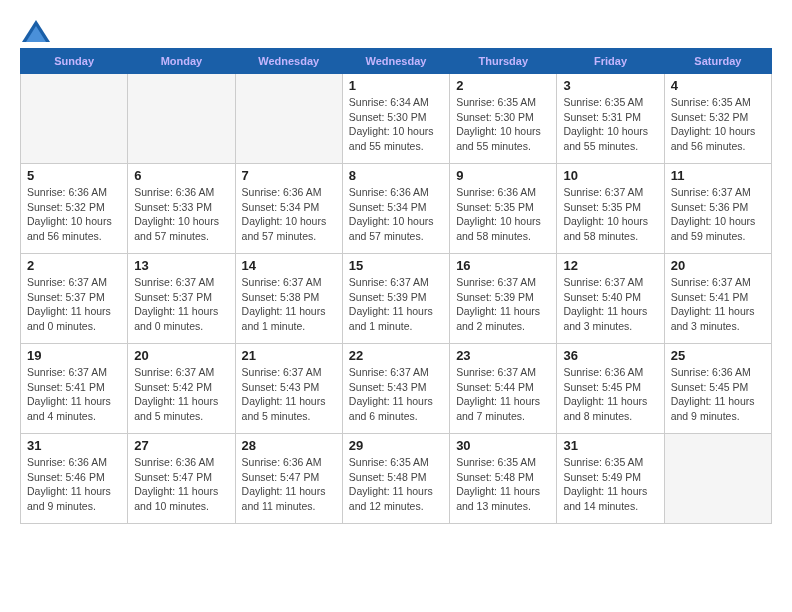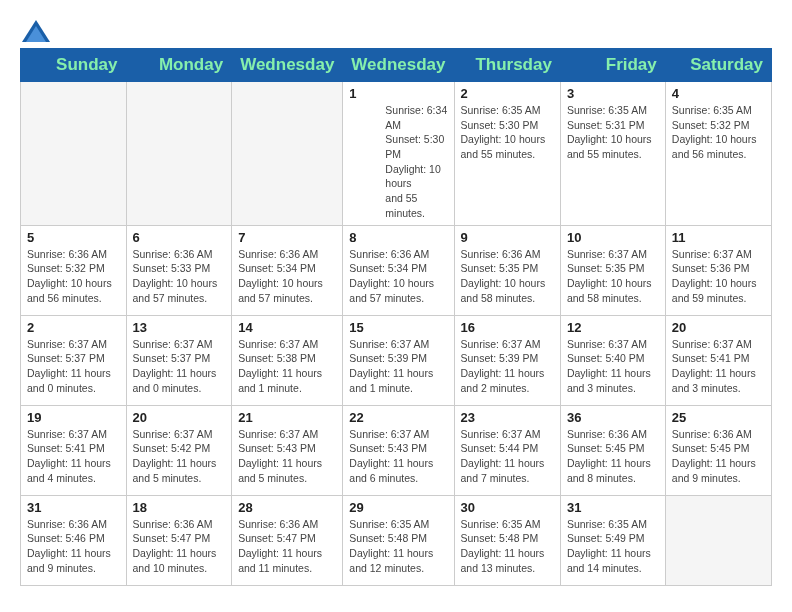--- a/index.html
+++ b/index.html
@@ -52,24 +52,24 @@
       font-size: 16px;
       color: #333;
       font-style: italic;
     }
     .calendar {
       width: 100%;
       border-collapse: collapse;
     }
     .calendar th {
       background-color: #1a5fa8;
-      color: #86efac;
-      text-align: right;
+      color: #c4b5fd;
+      text-align: center;
       padding: 6px 8px;
-      font-size: 17px;
+      font-size: 11px;
       border: 1px solid #1a5fa8;
     }
     .calendar td {
       vertical-align: top;
       border: 1px solid #ccc;
       padding: 4px 6px;
       width: 14.28%;
       font-size: 11px;
       color: #333;
       background: #fff;
@@ -122,21 +122,21 @@
         <th>Saturday</th>
       </tr>
   </thead>
   <tbody id="calendar-body">
   <tr>
         <td class="empty"></td>
         <td class="empty"></td>
         <td class="empty"></td>
         <td>
           <div class="day-number">1</div>
-          <div class="day-info" style="white-space: pre-line; margin-left: 36px;">Sunrise: 6:34 AM
+          <div class="day-info" style="white-space: pre-line;">Sunrise: 6:34 AM
 Sunset: 5:30 PM
 Daylight: 10 hours
 and 55 minutes.</div>
         </td>
         <td>
           <div class="day-number">2</div>
           <div class="day-info" style="white-space: pre-line;">Sunrise: 6:35 AM
 Sunset: 5:30 PM
 Daylight: 10 hours
 and 55 minutes.</div>
@@ -311,21 +311,21 @@
       </tr>
       <tr>
         <td>
           <div class="day-number">31</div>
           <div class="day-info" style="white-space: pre-line;">Sunrise: 6:36 AM
 Sunset: 5:46 PM
 Daylight: 11 hours
 and 9 minutes.</div>
         </td>
         <td>
-          <div class="day-number">18</div>
+          <div class="day-number">27</div>
           <div class="day-info" style="white-space: pre-line;">Sunrise: 6:36 AM
 Sunset: 5:47 PM
 Daylight: 11 hours
 and 10 minutes.</div>
         </td>
         <td>
           <div class="day-number">28</div>
           <div class="day-info" style="white-space: pre-line;">Sunrise: 6:36 AM
 Sunset: 5:47 PM
 Daylight: 11 hours

